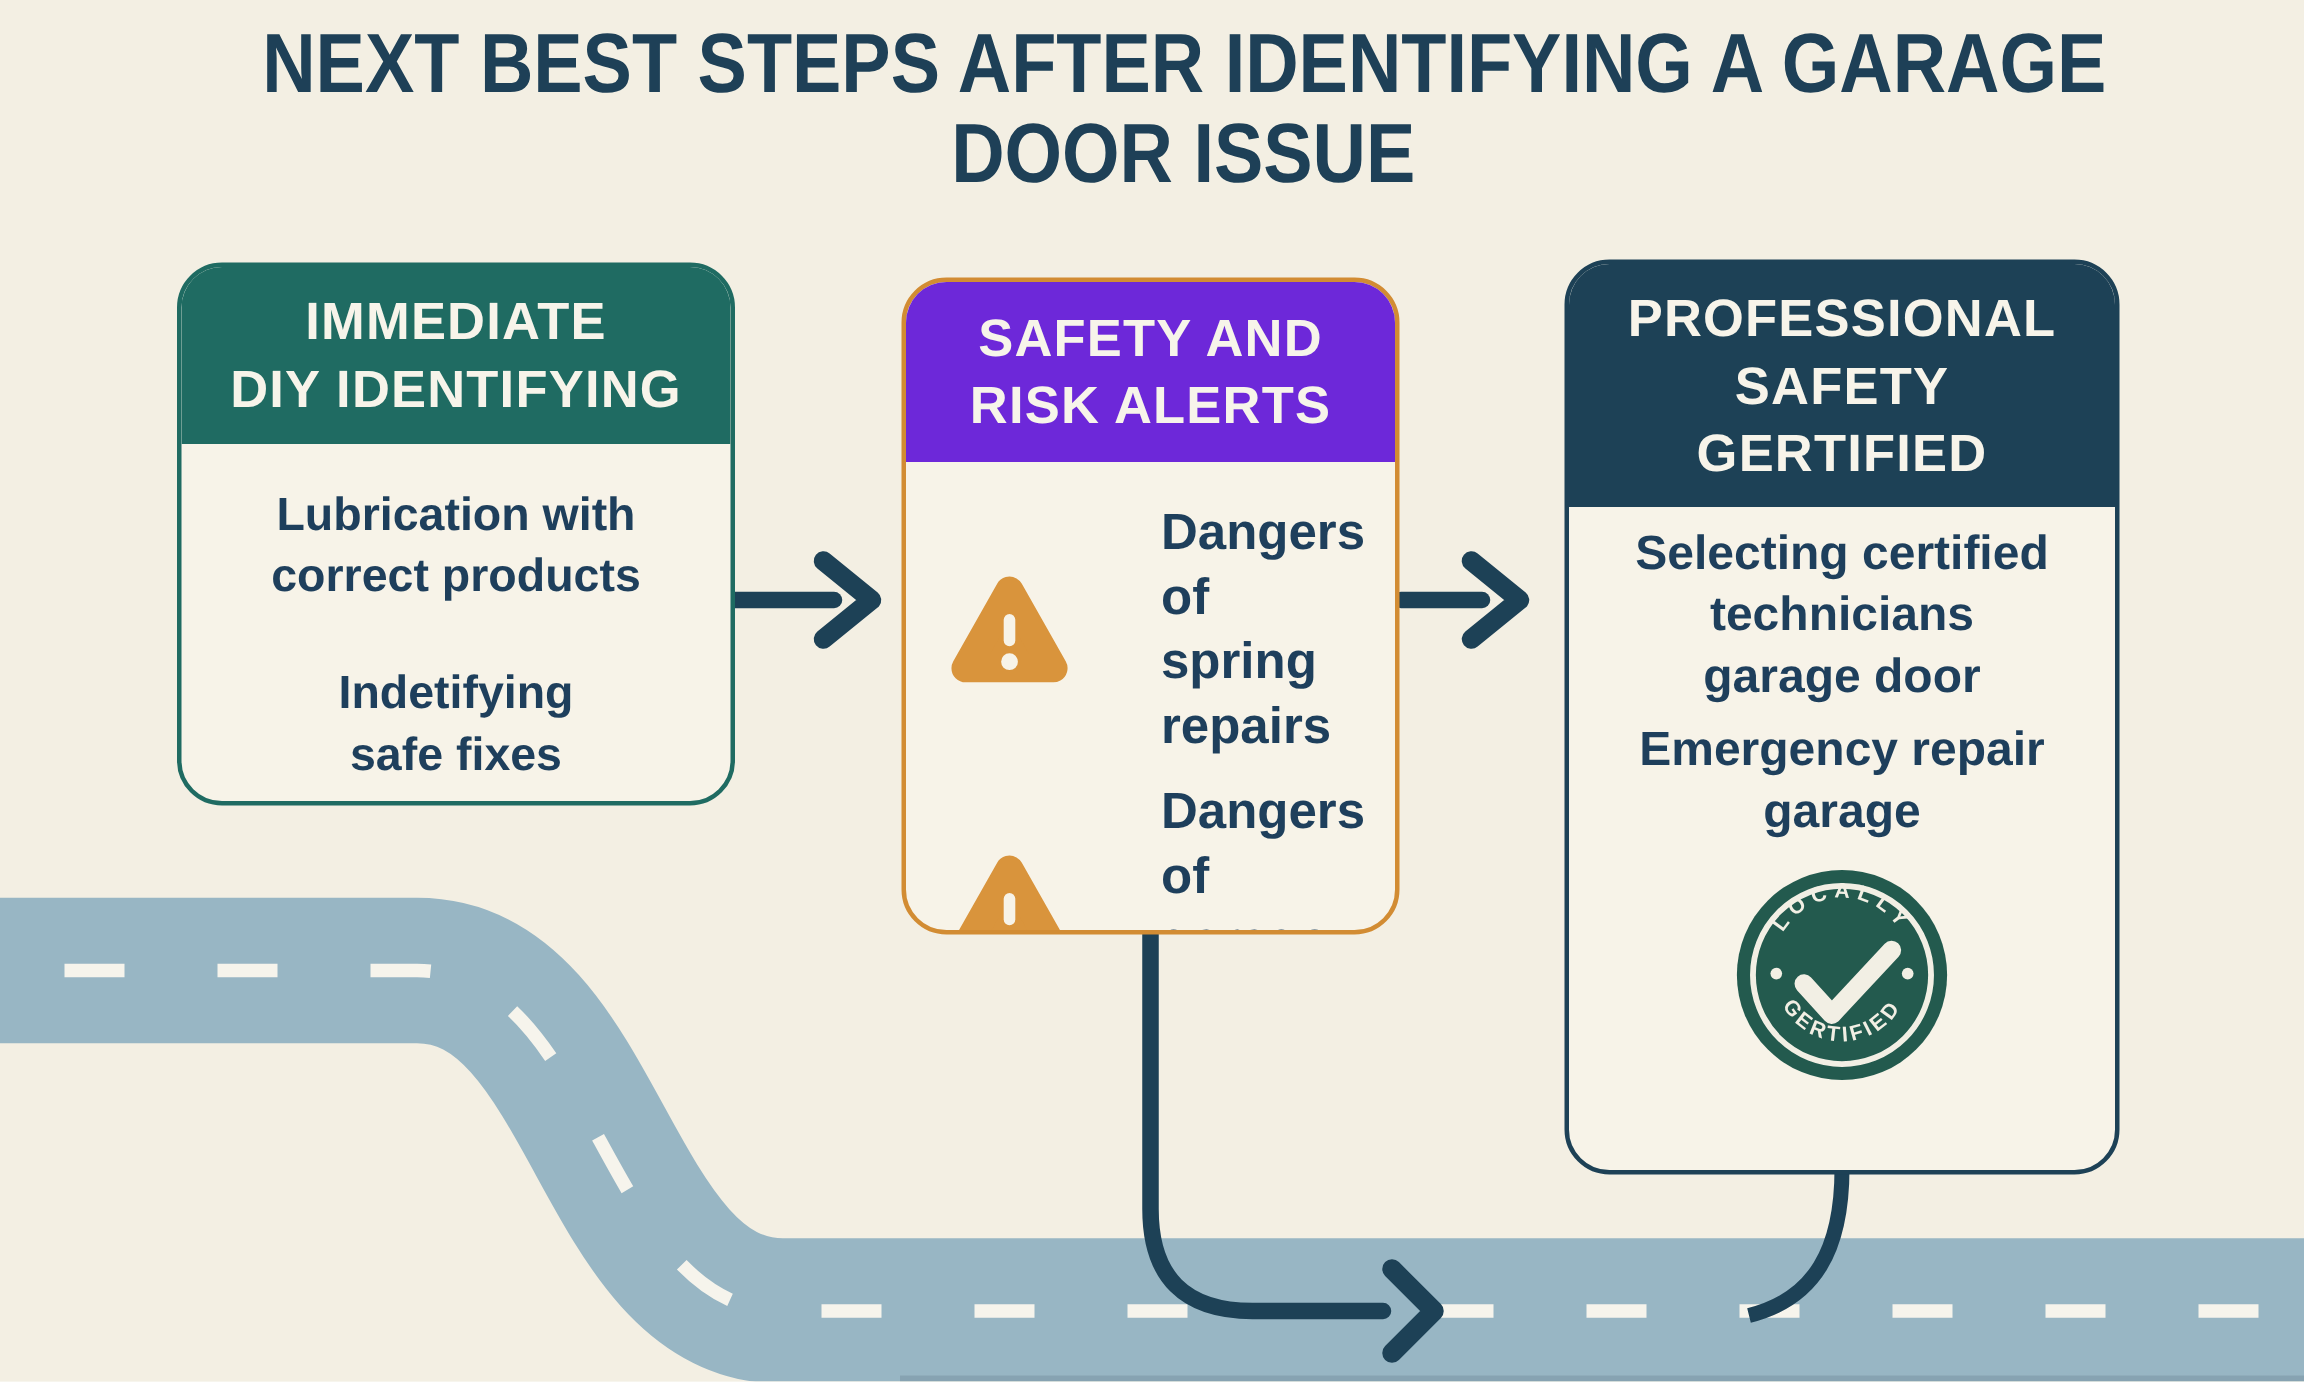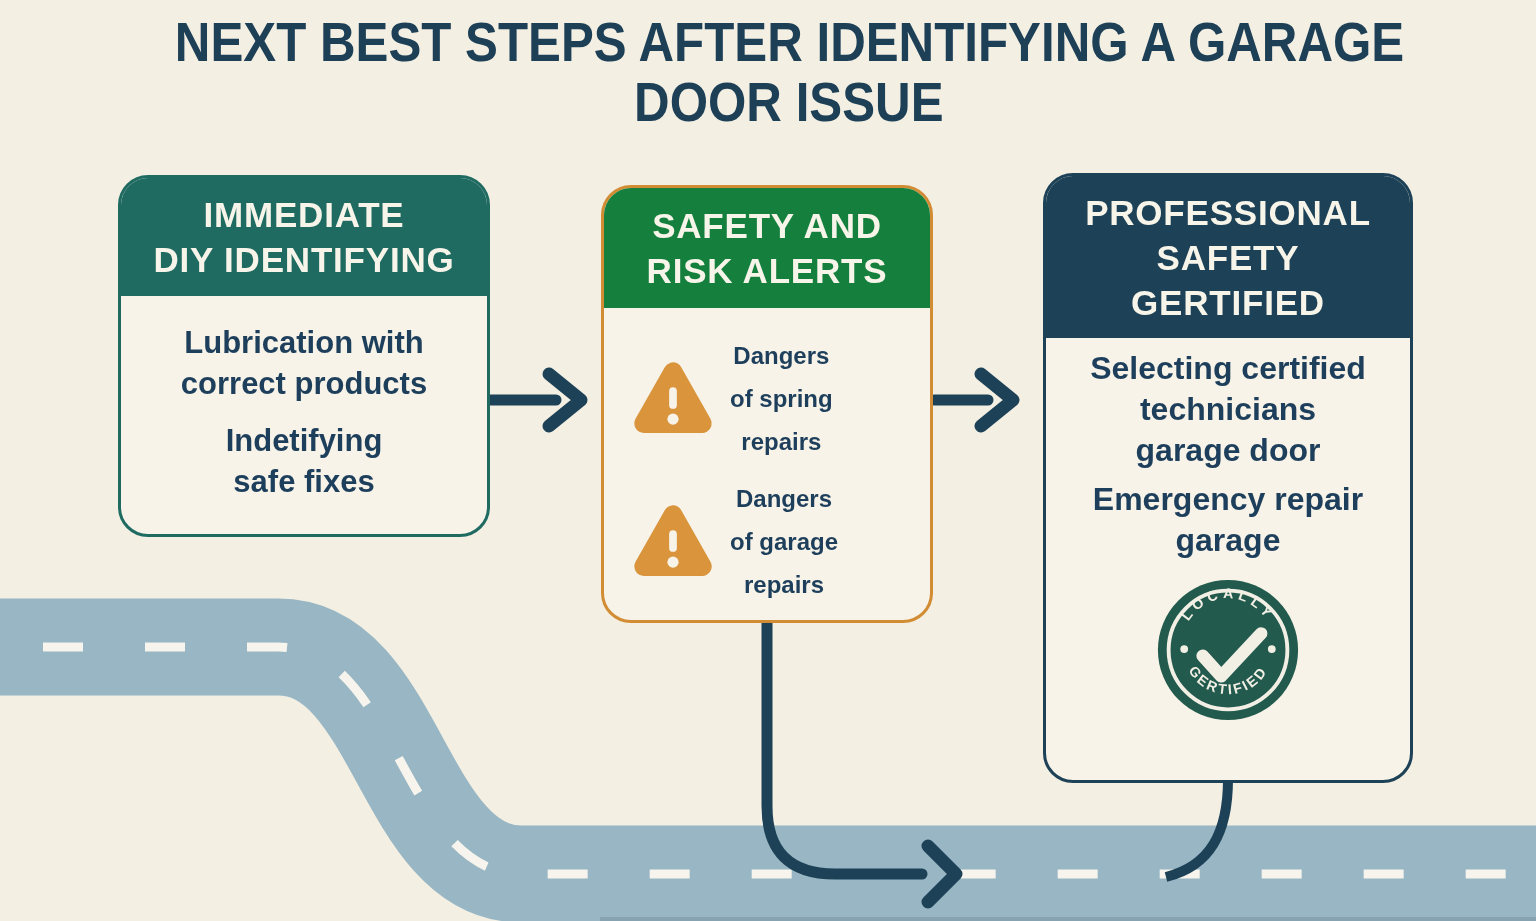--- a/index.html
+++ b/index.html
@@ -16,26 +16,26 @@
   .road-svg{position:absolute; left:0; top:0;}
   
   .card{position:absolute; border-radius:30px; overflow:hidden; box-sizing:border-box; background:#f7f3e8;}
   .card-header{display:flex; flex-direction:column; justify-content:center; align-items:center;
     color:#f7f4ea; font-weight:bold; font-size:35px; line-height:45px; letter-spacing:0.8px; text-align:center;}
   .card-body{display:flex; flex-direction:column; align-items:center;}
   .body-text{color:#1e3f5c; font-weight:bold; text-align:center;}
   .card1{left:118px; top:175px; width:372px; height:362px; border:3px solid #1f6b62;}
   .card1 .card-header{height:118px; background:#1f6b62;}
   .card1 .body-text{font-size:31px; line-height:41px;}
-  .card1 .card-body{padding-top:26px; gap:16px;}
+  .card1 .card-body{padding-top:26px; gap:37px;}
   .card2{left:601px; top:185px; width:332px; height:438px; border:3px solid #d28c33;}
-  .card2 .card-header{height:120px; background:#15803d;}
+  .card2 .card-header{height:120px; background:#6d28d9;}
   .card2 .card-body{padding-top:26px; gap:14px; align-items:stretch; padding-left:26px; padding-right:12px;}
   .alert-row{display:flex; flex-direction:row; align-items:center; gap:14px;}
-  .alert-row .body-text{font-size:24px; line-height:43px; text-align:center;}
+  .alert-row .body-text{font-size:34px; line-height:43px; text-align:left;margin-left:44px;}
   .warn-icon{flex:0 0 auto;}
   .card3{left:1043px; top:173px; width:370px; height:610px; border:3px solid #1d4156;}
   .card3 .card-header{height:162px; background:#1d4156;text-align:center;}
   .card3 .body-text{font-size:32px; line-height:41px;}
   .card3 .card-body{padding-top:10px; gap:8px;}
   .badge-wrap{margin-top:8px;}
   .badge-text{font-size:14.5px; font-weight:bold; fill:#f2efe4; letter-spacing:4.5px;}
   .badge-text-bottom{letter-spacing:2.5px;}
 </style>
 </head>

